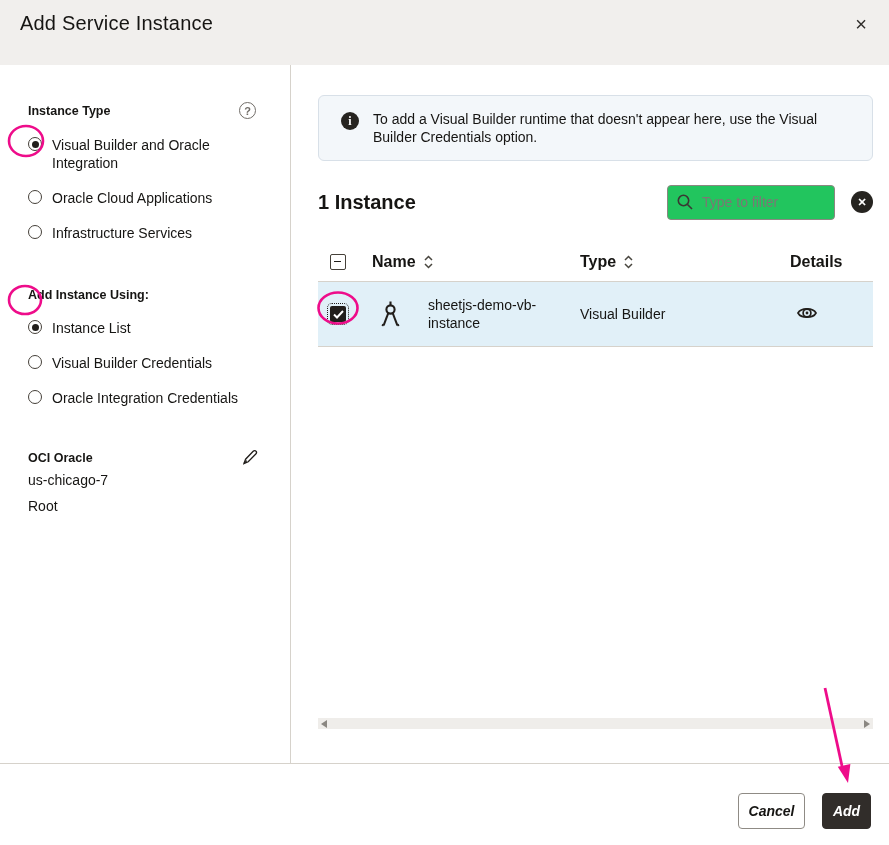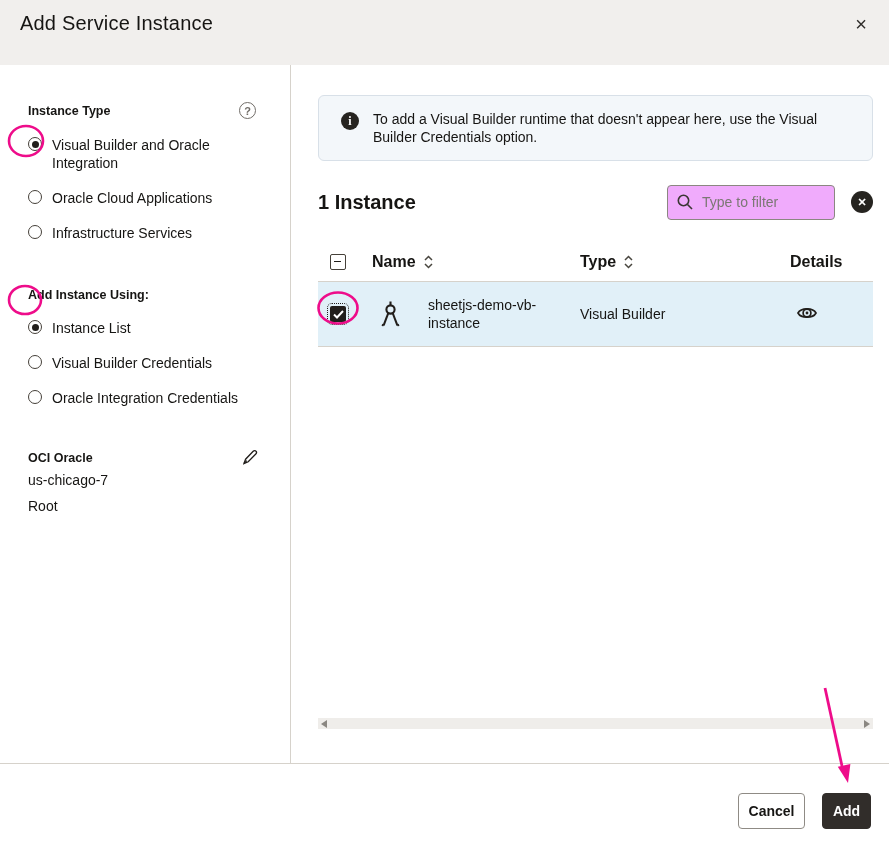--- a/index.html
+++ b/index.html
@@ -34,21 +34,21 @@
   .main{position:absolute; left:292px; top:65px; width:597px; height:698px; padding:0 16px 0 26px;}
   .info-banner{margin-top:30px; display:flex; align-items:flex-start; background:var(--banner-bg);
     border:1px solid var(--banner-border); border-radius:6px; padding:14px 16px; min-height:62px;}
   .info-icon{flex:0 0 auto; width:18px; height:18px; border-radius:50%; background:#262420; color:#fff;
     font-size:12px; font-weight:700; font-family:"Liberation Serif", serif; display:flex; align-items:center; justify-content:center; margin:2px 14px 0 6px;}
   .info-text{font-size:14px; line-height:18px; max-width:478px;}
 
   .count-row{margin-top:22px; display:flex; align-items:center; justify-content:space-between; height:38px;}
   .count-heading{font-size:20px; font-weight:700;}
   .filter-wrap{display:flex; align-items:center;}
-  .search-box{display:flex; align-items:center; width:168px; height:35px; border:1px solid #8b8781; border-radius:4px; background:#f0abfc; padding:0 8px;}
+  .search-box{display:flex; align-items:center; width:168px; height:35px; border:1px solid #8b8781; border-radius:4px; background:#22c55e; padding:0 8px;}
   .search-box input{border:none; outline:none; width:118px; font-size:14px; font-family:"Liberation Sans", sans-serif; color:var(--ink); background:transparent;}
   .search-box input::placeholder{color:#7b7874;}
   .clear-btn{width:22px; height:22px; border:none; border-radius:50%; background:#262420; color:#fff; margin-left:16px;
     font-size:11px; font-weight:700; line-height:22px; text-align:center; cursor:pointer; padding:0;}
 
   .table{margin-top:21px;}
   .thead,.trow{display:grid; grid-template-columns:54px 208px 210px 1fr; align-items:center;}
   .thead{height:40px; border-bottom:1px solid var(--divider); font-weight:700; font-size:16px;}
   .th{display:flex; align-items:center;}
   .sort-icon{margin-left:7px; display:inline-flex; flex-direction:column; line-height:0;}
@@ -64,21 +64,21 @@
   .eye-btn{background:transparent; border:none; cursor:pointer; margin-left:6px; padding:0; line-height:0;}
 
   .scrollbar{position:absolute; left:26px; right:16px; top:653px; height:11px; background:#efedea; display:flex; align-items:center; justify-content:space-between; padding:0 3px;}
   .scroll-arrow{width:0; height:0; border-style:solid;}
   .scroll-left{border-width:4px 6px 4px 0; border-color:transparent #8a8781 transparent transparent;}
   .scroll-right{border-width:4px 0 4px 6px; border-color:transparent transparent transparent #8a8781;}
 
   
   .footer-divider{position:absolute; left:0; top:763px; width:889px; height:1px; background:var(--divider);}
   .footer{position:absolute; left:0; top:764px; width:889px; height:81px; background:#fff;}
-  .btn{position:absolute; top:29px; height:36px; border-radius:4px; font-family:"Liberation Sans", sans-serif; font-size:14px; font-weight:700; cursor:pointer;}
+  .btn{position:absolute; top:29px; height:36px; border-radius:4px; font-family:"Liberation Sans", sans-serif; font-size:14px; font-weight:700; cursor:pointer;font-style:italic;}
   .btn-cancel{right:84px; width:67px; background:#fff; border:1px solid #8f8b85; color:var(--ink);}
   .btn-add{right:18px; width:49px; background:var(--btn-dark); border:1px solid var(--btn-dark); color:#fff;}
 
   .annotations{position:absolute; left:0; top:0; width:889px; height:845px; pointer-events:none;}
   svg{display:block;}
 </style>
 </head>
 <body>
 
 <div class="dialog-header">

